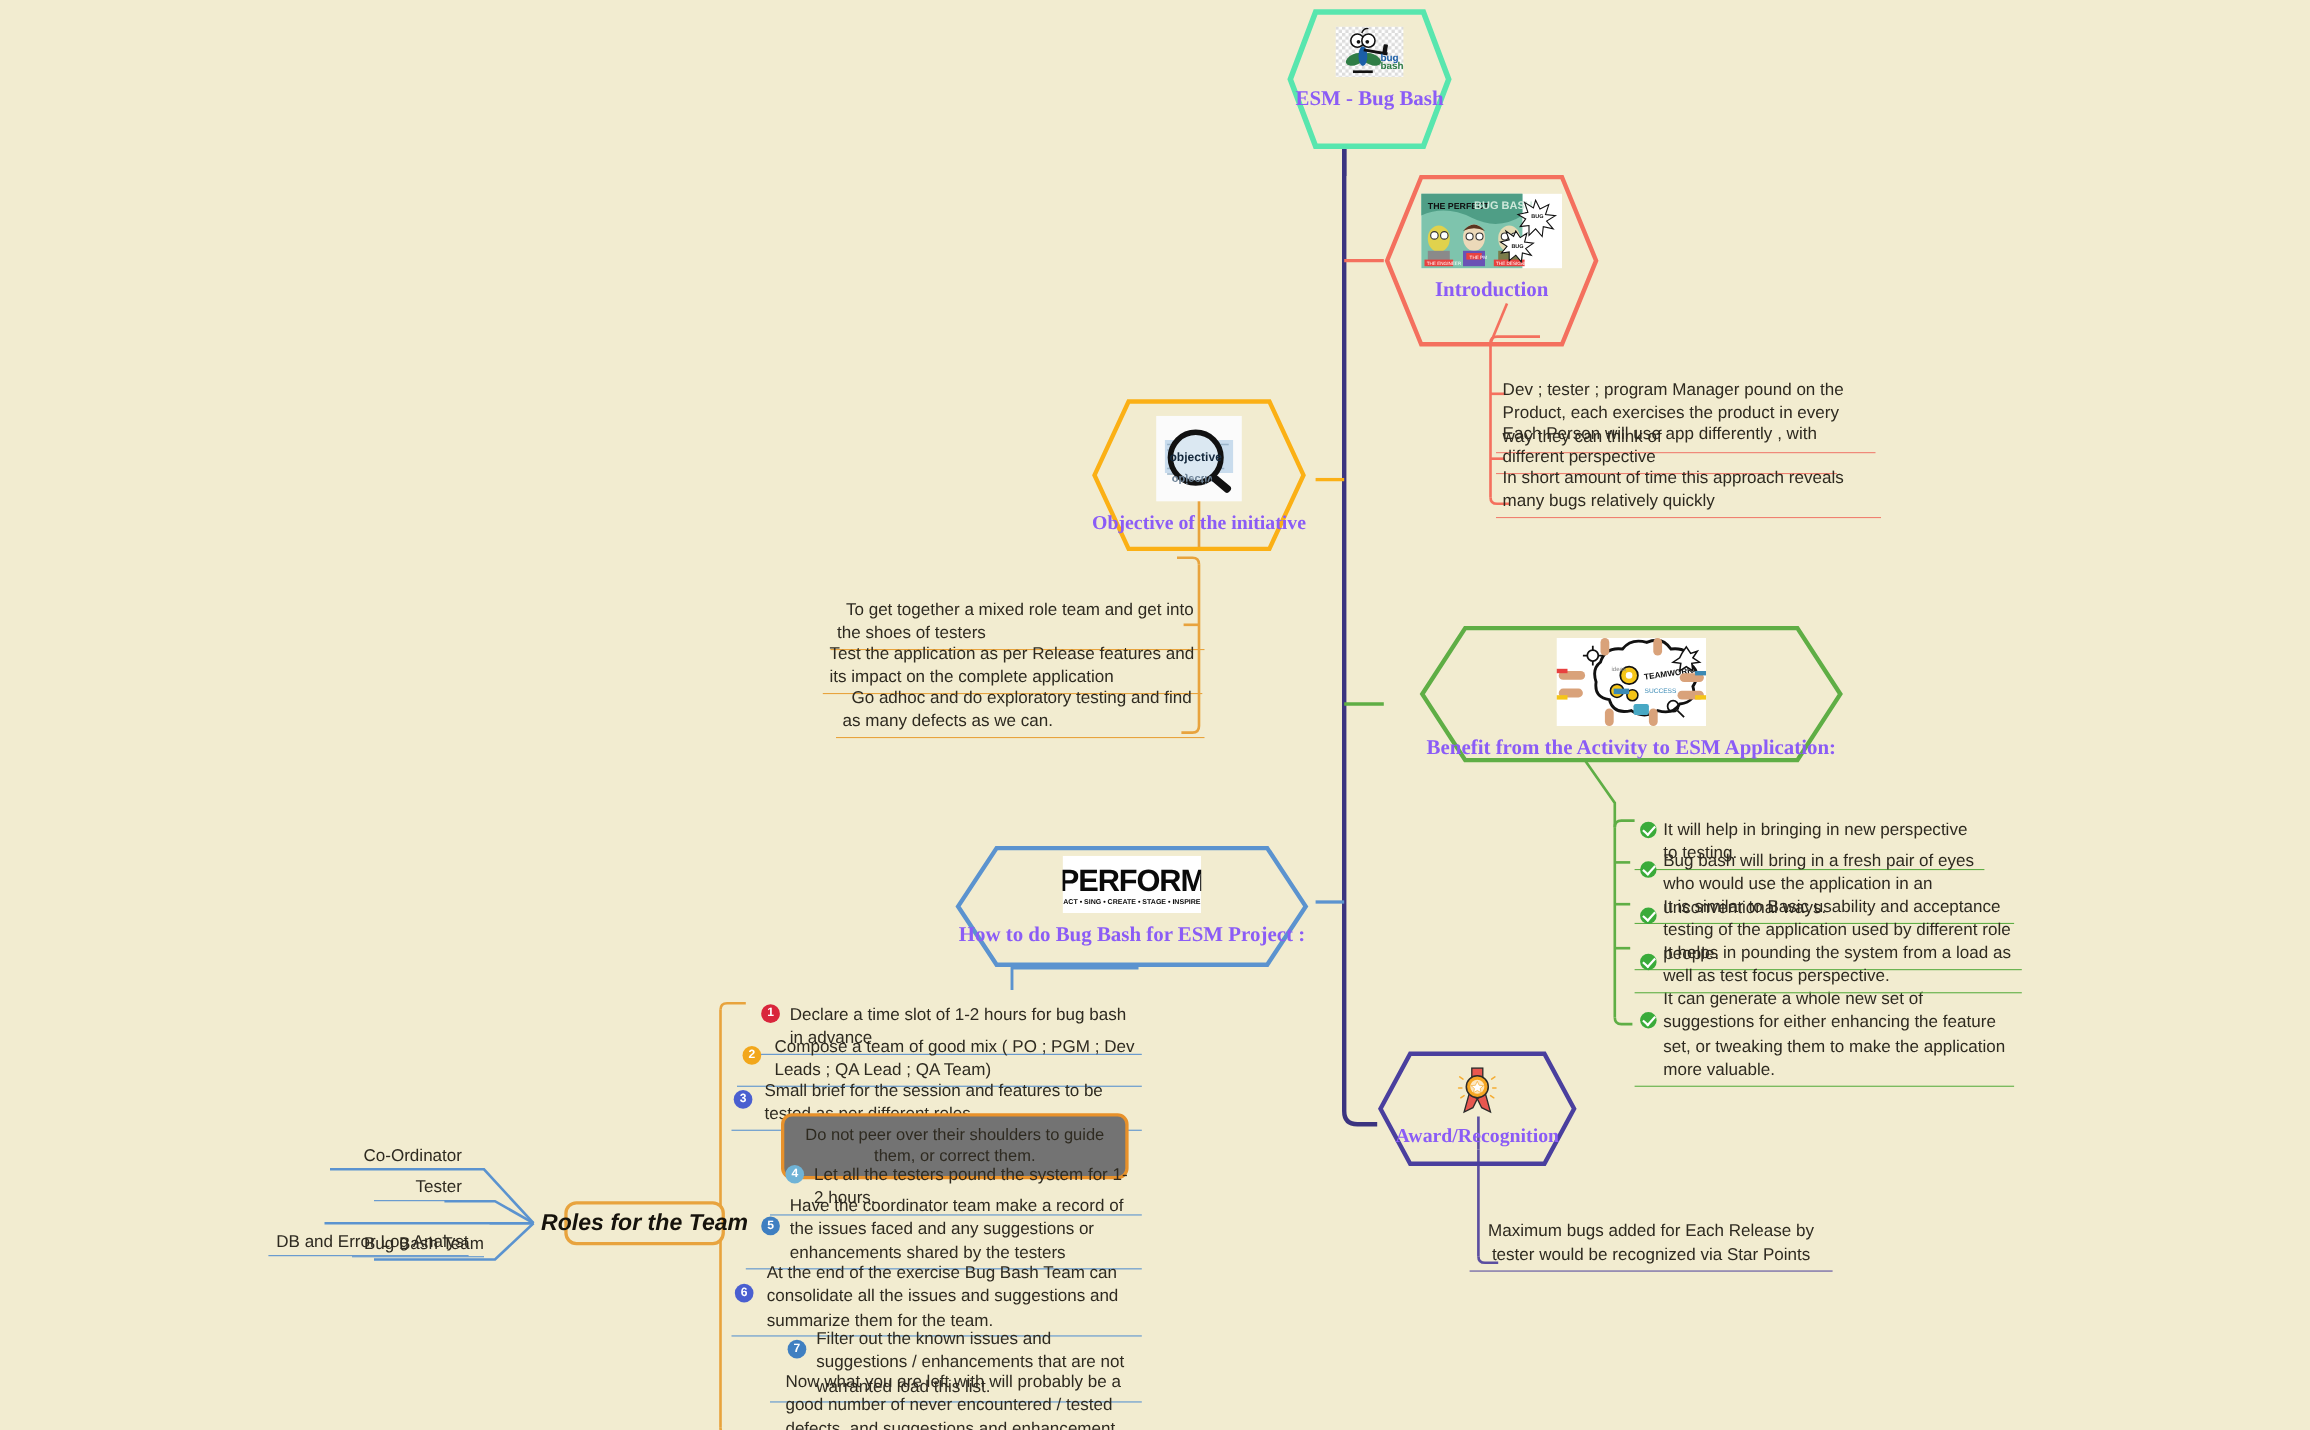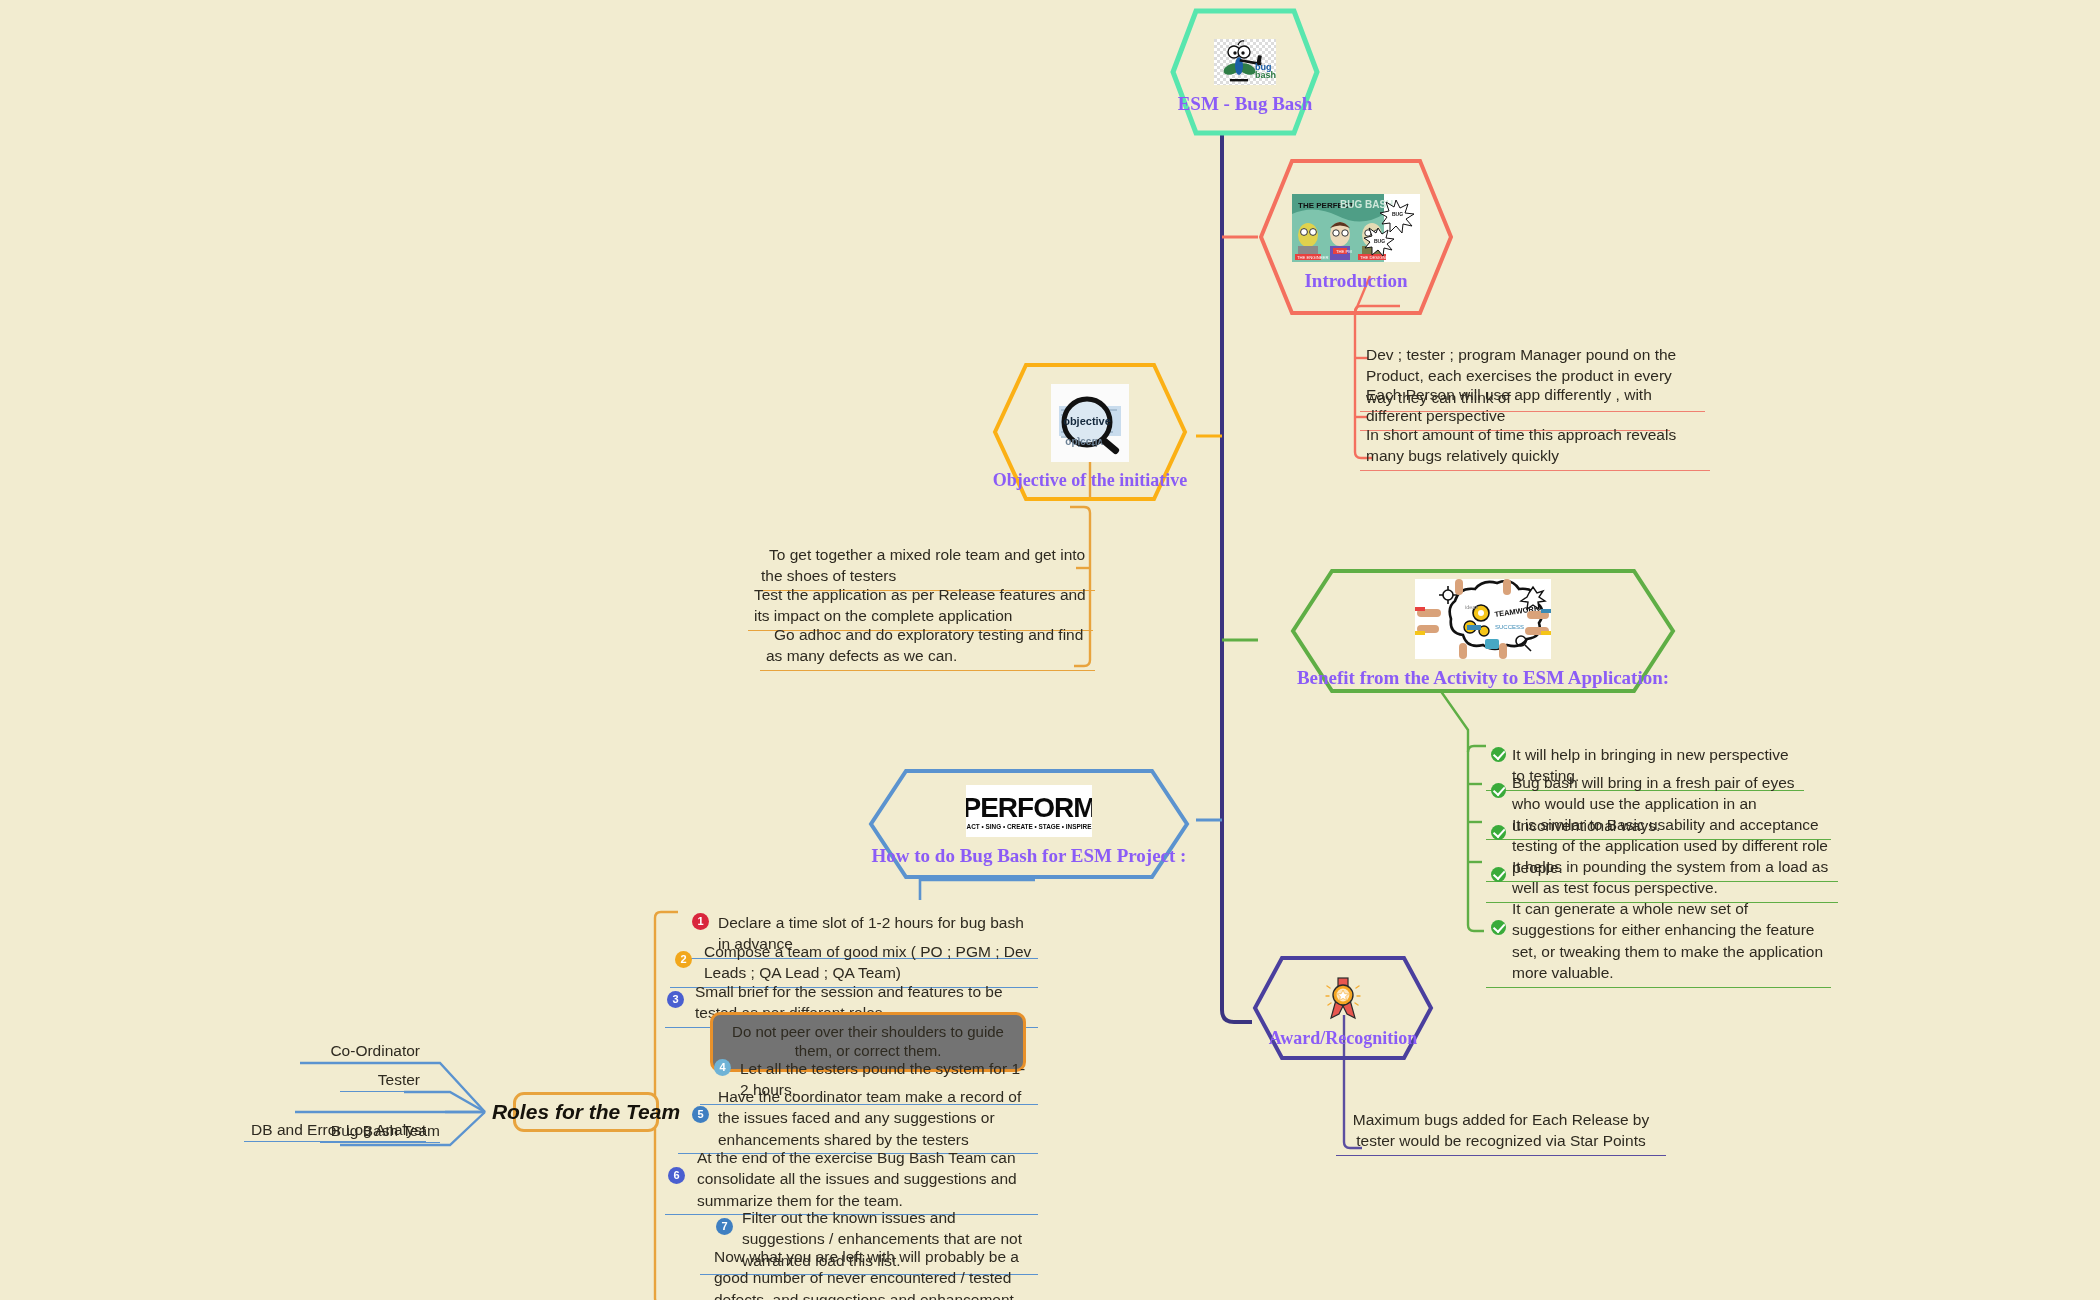--- a/index.html
+++ b/index.html
@@ -10,21 +10,21 @@
     overflow:hidden;
     position:relative;
   }
   #stage{position:absolute;left:0;top:0;width:2100px;height:1300px;}
   svg#wires{position:absolute;left:0;top:0;width:2100px;height:1300px;pointer-events:none;}
 
   
   .hex{
     position:absolute;
     box-sizing:border-box;
-    display:flex;flex-direction:column;align-items:center;justify-content:center;
+    display:flex;flex-direction:column;align-items:center;justify-content:flex-start;
     padding:10px 46px 6px 46px;
   }
   .hex .hexborder{position:absolute;left:0;top:0;width:100%;height:100%;}
   .hex .nodeimg{position:relative;z-index:2;}
   .hex .nodelabel{
     position:relative;z-index:2;
     font-family:"Liberation Serif", serif;
     font-weight:bold;color:#8b5cf6;
     white-space:nowrap;margin-top:4px;
   }

